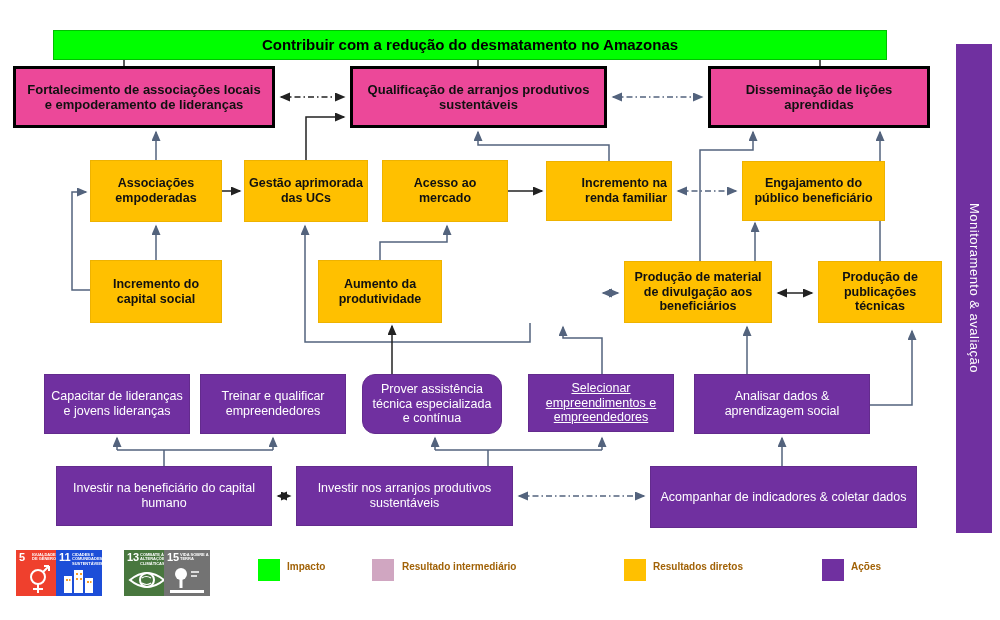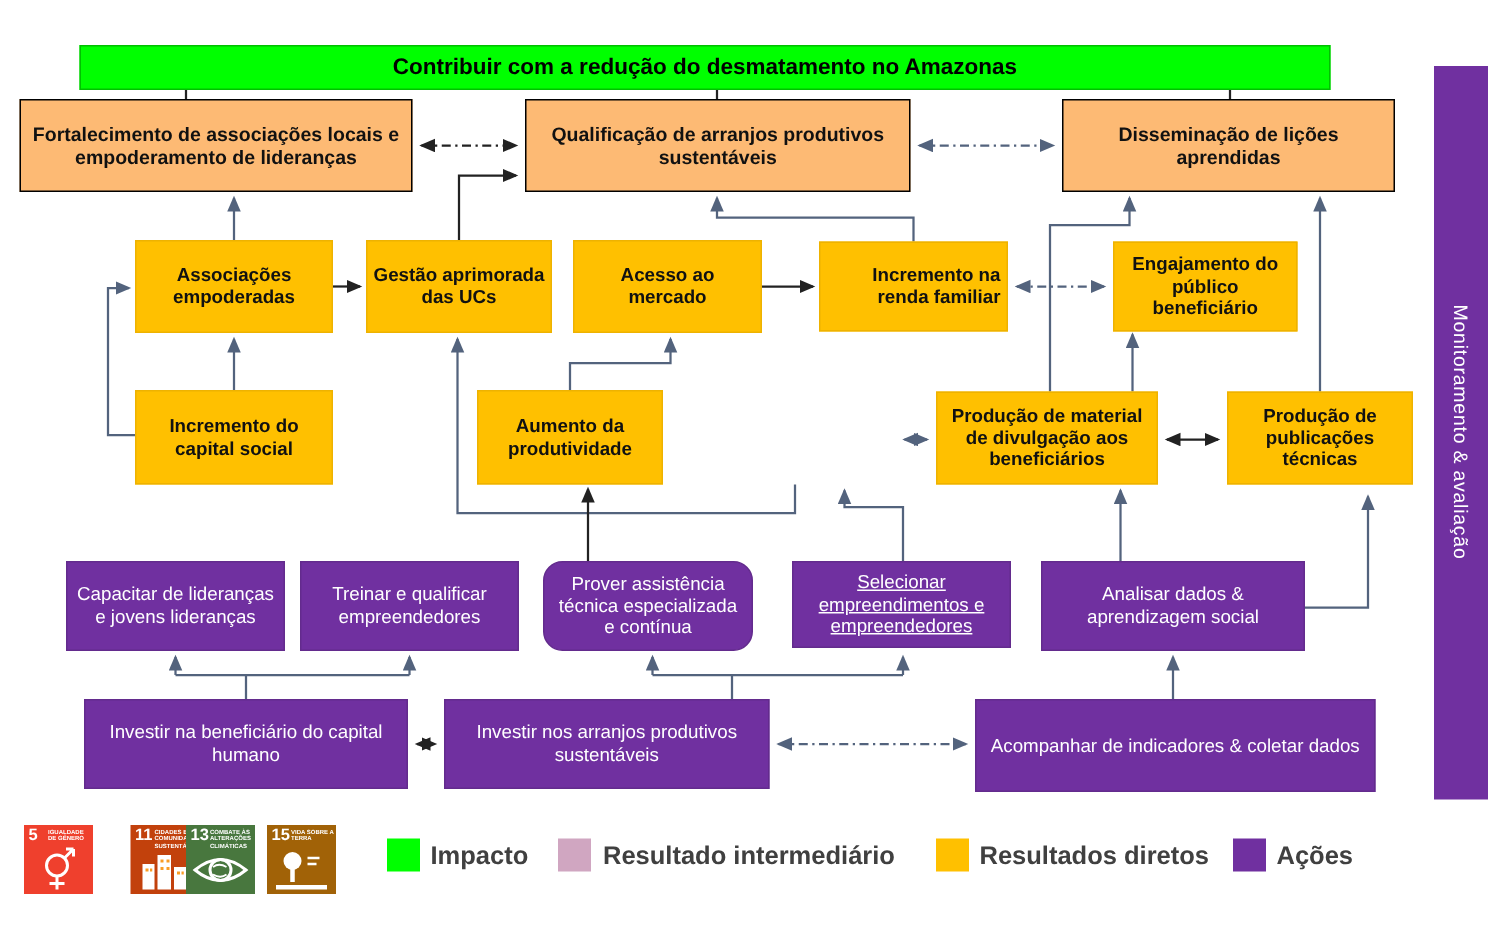--- a/index.html
+++ b/index.html
@@ -1,26 +1,26 @@
 <!DOCTYPE html>
 <html><head>
 <meta charset="utf-8">
 <style>
   html,body{margin:0;padding:0;background:#ffffff;font-family:"Liberation Sans",sans-serif;}
   #stage{position:relative;width:1000px;height:620px;background:#ffffff;overflow:hidden;}
   .box{position:absolute;display:flex;align-items:center;justify-content:center;text-align:center;box-sizing:border-box;line-height:1.18;}
   .impact{background:#00ff00;border:1px solid #00c000;color:#000;font-weight:bold;font-size:15px;}
-  .inter{background:#fdba74;border:1px solid #000000;color:#111;font-weight:bold;font-size:13px;padding:2px 6px;}
+  .inter{background:#ec4899;border:3px solid #000000;color:#111;font-weight:bold;font-size:13px;padding:2px 6px;}
   .direct{background:#ffc000;border:1px solid #eeb200;color:#111;font-weight:bold;font-size:12.5px;padding:2px 4px;}
   .action{background:#7030a0;border:1px solid #632b8d;color:#fff;font-weight:normal;font-size:12.5px;padding:2px 5px;}
   .mbar{background:#7030a0;color:#fff;font-size:13px;display:flex;align-items:center;justify-content:center;}
   .mbar span{writing-mode:vertical-rl;white-space:nowrap;letter-spacing:.5px;}
   #links{position:absolute;left:0;top:0;}
   .legend-sq{position:absolute;width:22px;height:22px;}
-  .legend-lb{position:absolute;font-weight:bold;font-size:17px;color:#404040;top:561px;}
+  .legend-lb{position:absolute;font-weight:bold;font-size:10px;color:#a16207;top:561px;}
   .sdg{position:absolute;width:46px;height:46px;top:550px;color:#fff;overflow:hidden;}
   .sdg .num{position:absolute;left:3px;top:1px;font-weight:bold;font-size:11px;}
   .sdg .cap{position:absolute;left:16px;top:3px;font-size:4px;font-weight:bold;line-height:1.1;width:29px;}
   .sdg svg{position:absolute;left:0;top:14px;}
 </style>
 </head>
 <body>
 
 <div id="stage">
 
@@ -83,21 +83,21 @@
   </div>
 
   <div class="box inter" style="left:13px;top:66px;width:262px;height:62px;">Fortalecimento de associações locais e empoderamento de lideranças</div>
   <div class="box inter" style="left:350px;top:66px;width:257px;height:62px;">Qualificação de arranjos produtivos sustentáveis</div>
   <div class="box inter" style="left:708px;top:66px;width:222px;height:62px;">Disseminação de lições aprendidas</div>
 
   <div class="box direct" style="left:90px;top:160px;width:132px;height:62px;">Associações empoderadas</div>
   <div class="box direct" style="left:244px;top:160px;width:124px;height:62px;">Gestão aprimorada das UCs</div>
   <div class="box direct" style="left:382px;top:160px;width:126px;height:62px;">Acesso ao mercado</div>
   <div class="box direct" style="left:546px;top:161px;width:126px;height:60px;text-align:right;">Incremento na renda familiar</div>
-  <div class="box direct" style="left:742px;top:161px;width:123px;height:60px;">Engajamento do público beneficiário</div>
+  <div class="box direct" style="left:742px;top:161px;width:143px;height:60px;">Engajamento do público beneficiário</div>
 
   <div class="box direct" style="left:90px;top:260px;width:132px;height:63px;">Incremento do capital social</div>
   <div class="box direct" style="left:318px;top:260px;width:124px;height:63px;">Aumento da produtividade</div>
   <div class="box direct" style="left:624px;top:261px;width:148px;height:62px;">Produção de material de divulgação aos beneficiários</div>
   <div class="box direct" style="left:818px;top:261px;width:124px;height:62px;">Produção de publicações técnicas</div>
 
   <div class="box action" style="left:44px;top:374px;width:146px;height:60px;">Capacitar de lideranças e jovens lideranças</div>
   <div class="box action" style="left:200px;top:374px;width:146px;height:60px;">Treinar e qualificar empreendedores</div>
   <div class="box action" style="left:362px;top:374px;width:140px;height:60px;border-radius:13px;">Prover assistência técnica especializada e contínua</div>
   <div class="box action" style="left:528px;top:374px;width:146px;height:58px;text-decoration:underline;">Selecionar empreendimentos e empreendedores</div>
@@ -109,21 +109,21 @@
 
   <div class="sdg" style="left: 16px; background-color: rgb(239, 64, 45);">
     <span class="num">5</span>
     <span class="cap">IGUALDADE DE GÊNERO</span>
     <svg width="46" height="32" viewBox="0 0 46 32">
       <circle cx="22" cy="13" r="7" fill="none" stroke="#fff" stroke-width="2"></circle>
       <path d="M22,20 V29 M17,25 H27" stroke="#fff" stroke-width="2"></path>
       <path d="M27,8 L33,2 M33,2 h-5 M33,2 v5" stroke="#fff" stroke-width="2"></path>
     </svg>
   </div>
-  <div class="sdg" style="left: 87px; background-color: #c2410c;">
+  <div class="sdg" style="left: 56px; background-color: #1d4ed8;">
     <span class="num">11</span>
     <span class="cap">CIDADES E COMUNIDADES SUSTENTÁVEIS</span>
     <svg width="46" height="32" viewBox="0 0 46 32">
       <rect x="8" y="12" width="8" height="17" fill="#fff"></rect>
       <rect x="18" y="6" width="9" height="23" fill="#fff"></rect>
       <rect x="29" y="14" width="8" height="15" fill="#fff"></rect>
       <rect x="20" y="9" width="2" height="2" fill="#f99d26"></rect>
         <rect x="24" y="9" width="2" height="2" fill="#f99d26"></rect>
       <rect x="20" y="14" width="2" height="2" fill="#f99d26"></rect>
         <rect x="24" y="14" width="2" height="2" fill="#f99d26"></rect>
@@ -135,21 +135,21 @@
   </div>
   <div class="sdg" style="left: 124px; background-color: rgb(72, 119, 62);">
     <span class="num">13</span>
     <span class="cap">COMBATE ÀS ALTERAÇÕES CLIMÁTICAS</span>
     <svg width="46" height="32" viewBox="0 0 46 32">
       <path d="M6,16 Q23,2 40,16 Q23,30 6,16 Z" fill="none" stroke="#fff" stroke-width="2"></path>
       <circle cx="23" cy="16" r="7" fill="none" stroke="#fff" stroke-width="2"></circle>
       <path d="M18,14 q4,-3 9,0 M18,19 q5,3 9,0" stroke="#fff" stroke-width="1.2" fill="none"></path>
     </svg>
   </div>
-  <div class="sdg" style="left: 178px; background-color: #a16207;">
+  <div class="sdg" style="left: 164px; background-color: #737373;">
     <span class="num">15</span>
     <span class="cap">VIDA SOBRE A TERRA</span>
     <svg width="46" height="32" viewBox="0 0 46 32">
       <circle cx="17" cy="10" r="6" fill="#fff"></circle>
       <rect x="15.5" y="13" width="3" height="11" fill="#fff"></rect>
       <path d="M27,8 h8 M27,12 h6" stroke="#fff" stroke-width="1.6"></path>
       <rect x="6" y="26" width="34" height="3" fill="#fff"></rect>
     </svg>
   </div>
 

